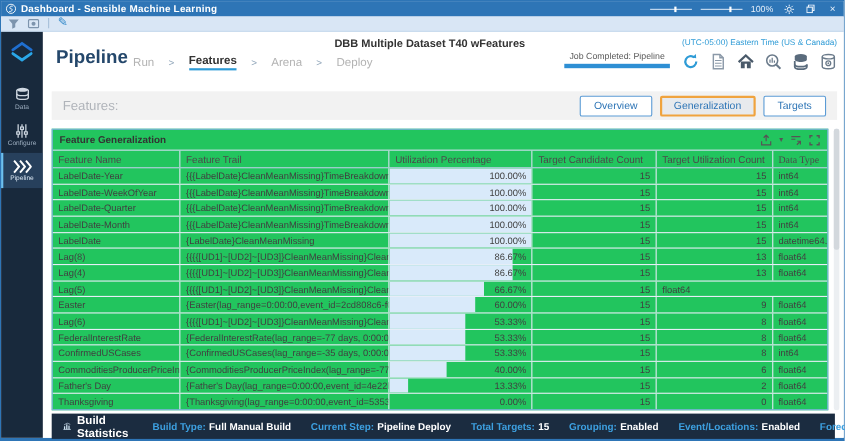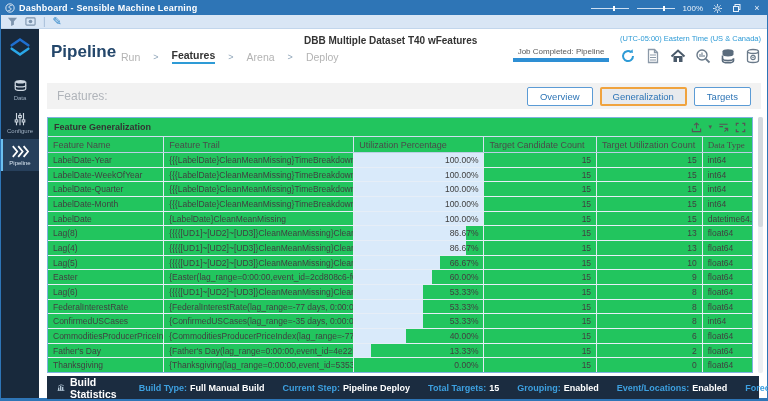--- a/index.html
+++ b/index.html
@@ -341,21 +341,20 @@
   </div>
 
   <div class="tr">
     <div class="td w0">Lag(5)</div>
     <div class="td w1">{{{{[UD1]~[UD2]~[UD3]}CleanMeanMissing}CleanN...</div>
     <div class="td w2 util-cell">
       <div class="util-bar" style="width: 66.67%;"></div>
       <span class="util-val">66.67%</span>
     </div>
     <div class="td w3 num">15</div>
-    <div class="td w4 num">10</div>
     <div class="td w5">float64</div>
   </div>
 
   <div class="tr">
     <div class="td w0">Easter</div>
     <div class="td w1">{Easter(lag_range=0:00:00,event_id=2cd808c6-f06d...</div>
     <div class="td w2 util-cell">
       <div class="util-bar" style="width: 60%;"></div>
       <span class="util-val">60.00%</span>
     </div>

